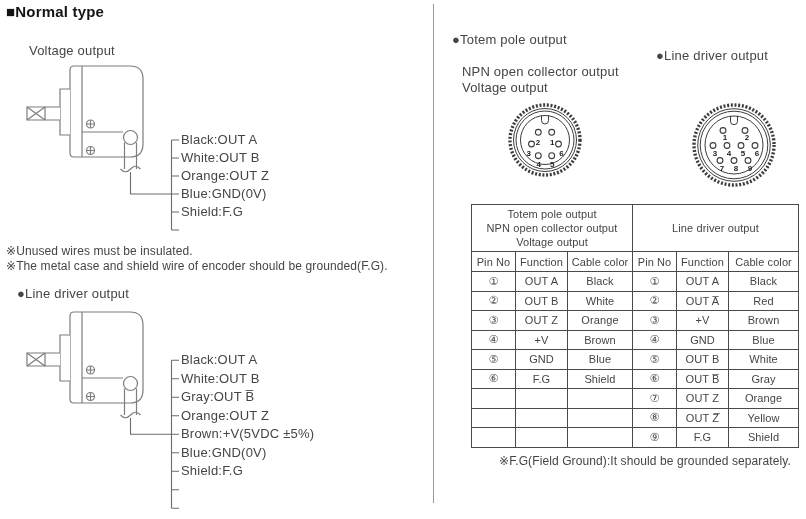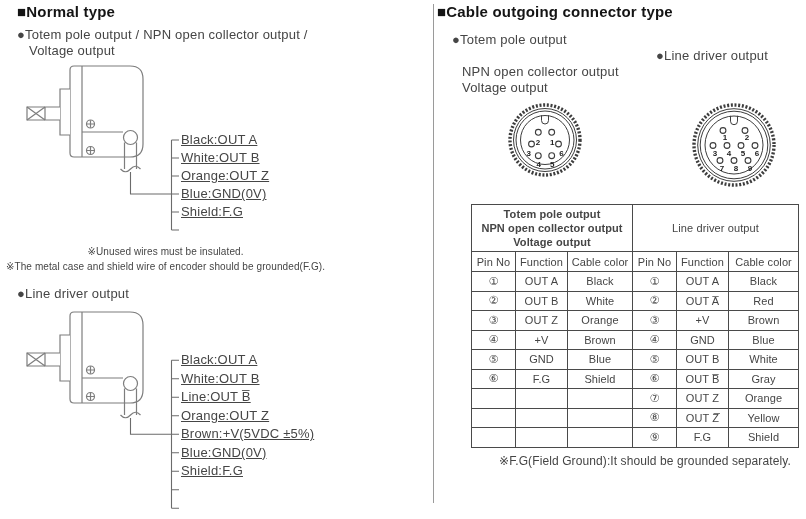--- a/index.html
+++ b/index.html
@@ -1,31 +1,31 @@
 <!DOCTYPE html>
 <html><head>
 <meta charset="utf-8">
 <style>
   html,body{margin:0;padding:0;background:#ffffff;}
   .page{position:relative;width:806px;height:519px;background:#fff;overflow:hidden;
         font-family:"Liberation Sans","DejaVu Sans",sans-serif;color:#454545;}
   .abs{position:absolute;}
   .h1{font-size:15px;font-weight:700;color:#141414;letter-spacing:.2px;white-space:nowrap;}
   .bullet{font-size:13px;letter-spacing:.2px;white-space:nowrap;color:#454545;}
-  .wires{font-size:13px;letter-spacing:.2px;color:#454545;text-decoration:underline;}
+  .wires{font-size:13px;letter-spacing:.2px;color:#454545;}
   .wires > div{height:18px;line-height:18px;white-space:nowrap;}
   .wires.w2 > div{height:18.5px;line-height:18.5px;}
-  .note{font-size:10px;letter-spacing:.1px;color:#454545;text-align:center;}
+  .note{font-size:12px;letter-spacing:.1px;color:#454545;}
   .note > div{height:15px;line-height:15px;white-space:nowrap;}
   .foot{font-size:12px;letter-spacing:.1px;color:#454545;white-space:nowrap;margin-left:32px;}
   table.pin-table{border-collapse:collapse;table-layout:fixed;width:327px;
         font-size:11px;color:#454545;border:1.5px solid #4a4a4a;}
   table.pin-table td{border:1px solid #4a4a4a;text-align:center;padding:0;overflow:hidden;
         letter-spacing:.1px;}
-  td.hleft{text-align:left;vertical-align:middle;padding:2px 0 2px 6px;white-space:pre-line;line-height:14px;font-weight:bold;}
+  td.hleft{text-align:left;vertical-align:middle;padding:2px 0 2px 6px;white-space:pre-line;line-height:14px;}
   tr.hr{height:47px;}
   tr.chr{height:20px;}
   tr.r{height:19.5px;}
   svg .ln{stroke:#7d7d7d;fill:none;stroke-width:1.2;}
   svg .lnf{stroke:#7d7d7d;fill:#ffffff;stroke-width:1.2;}
   svg .wire{stroke:#6b6b6b;fill:none;stroke-width:1.1;}
   svg .conn{stroke:#3d3d3d;fill:none;stroke-width:1;}
   svg .knurl{stroke:#3d3d3d;fill:none;stroke-width:3.4;stroke-dasharray:2 1.7;}
   svg .pin{fill:#fff;stroke:#3d3d3d;stroke-width:1.1;}
   svg text.pnum{font-size:8px;font-weight:700;fill:#222;text-anchor:middle;
@@ -110,50 +110,48 @@
         <text class="pnum" x="-5" y="9.5">4</text>
         <text class="pnum" x="9" y="9.5">5</text>
         <text class="pnum" x="23" y="9.5">6</text>
         <text class="pnum" x="-12" y="24.5">7</text>
         <text class="pnum" x="2" y="24.5">8</text>
         <text class="pnum" x="16" y="24.5">9</text>
       </g>
     </g>
   </svg>
 
-  <div class="abs h1" style="left:17px;top:3px">■Normal type</div>
-  <div class="abs bullet" style="left:17px;top:27px">●Totem pole output / NPN open collector output /</div>
+  <div class="abs h1" style="left:6px;top:3px">■Normal type</div>
   <div class="abs bullet" style="left:29px;top:43px">Voltage output</div>
 
   <div class="abs wires" style="left:181px;top:131px">
     <div>Black:OUT A</div>
     <div>White:OUT B</div>
     <div>Orange:OUT Z</div>
     <div>Blue:GND(0V)</div>
     <div>Shield:F.G</div>
   </div>
 
   <div class="abs note" style="left:6px;top:244px">
     <div>※Unused wires must be insulated.</div>
     <div>※The metal case and shield wire of encoder should be grounded(F.G).</div>
   </div>
 
   <div class="abs bullet" style="left:17px;top:286px">●Line driver output</div>
 
   <div class="abs wires w2" style="left:181px;top:351px">
     <div>Black:OUT A</div>
     <div>White:OUT B</div>
-    <div>Line:OUT B̅</div>
+    <div>Gray:OUT B̅</div>
     <div>Orange:OUT Z</div>
     <div>Brown:+V(5VDC ±5%)</div>
     <div>Blue:GND(0V)</div>
     <div>Shield:F.G</div>
   </div>
 
-  <div class="abs h1" style="left:437px;top:3px">■Cable outgoing connector type</div>
   <div class="abs bullet" style="left:452px;top:32px">●Totem pole output</div>
   <div class="abs bullet" style="left:462px;top:64px">NPN open collector output</div>
   <div class="abs bullet" style="left:462px;top:80px">Voltage output</div>
   <div class="abs bullet" style="left:656px;top:48px">●Line driver output</div>
 
   <div class="abs" style="left:471px;top:204px">
     <table class="pin-table">
       <colgroup>
         <col style="width:44px">
           <col style="width:52px">

